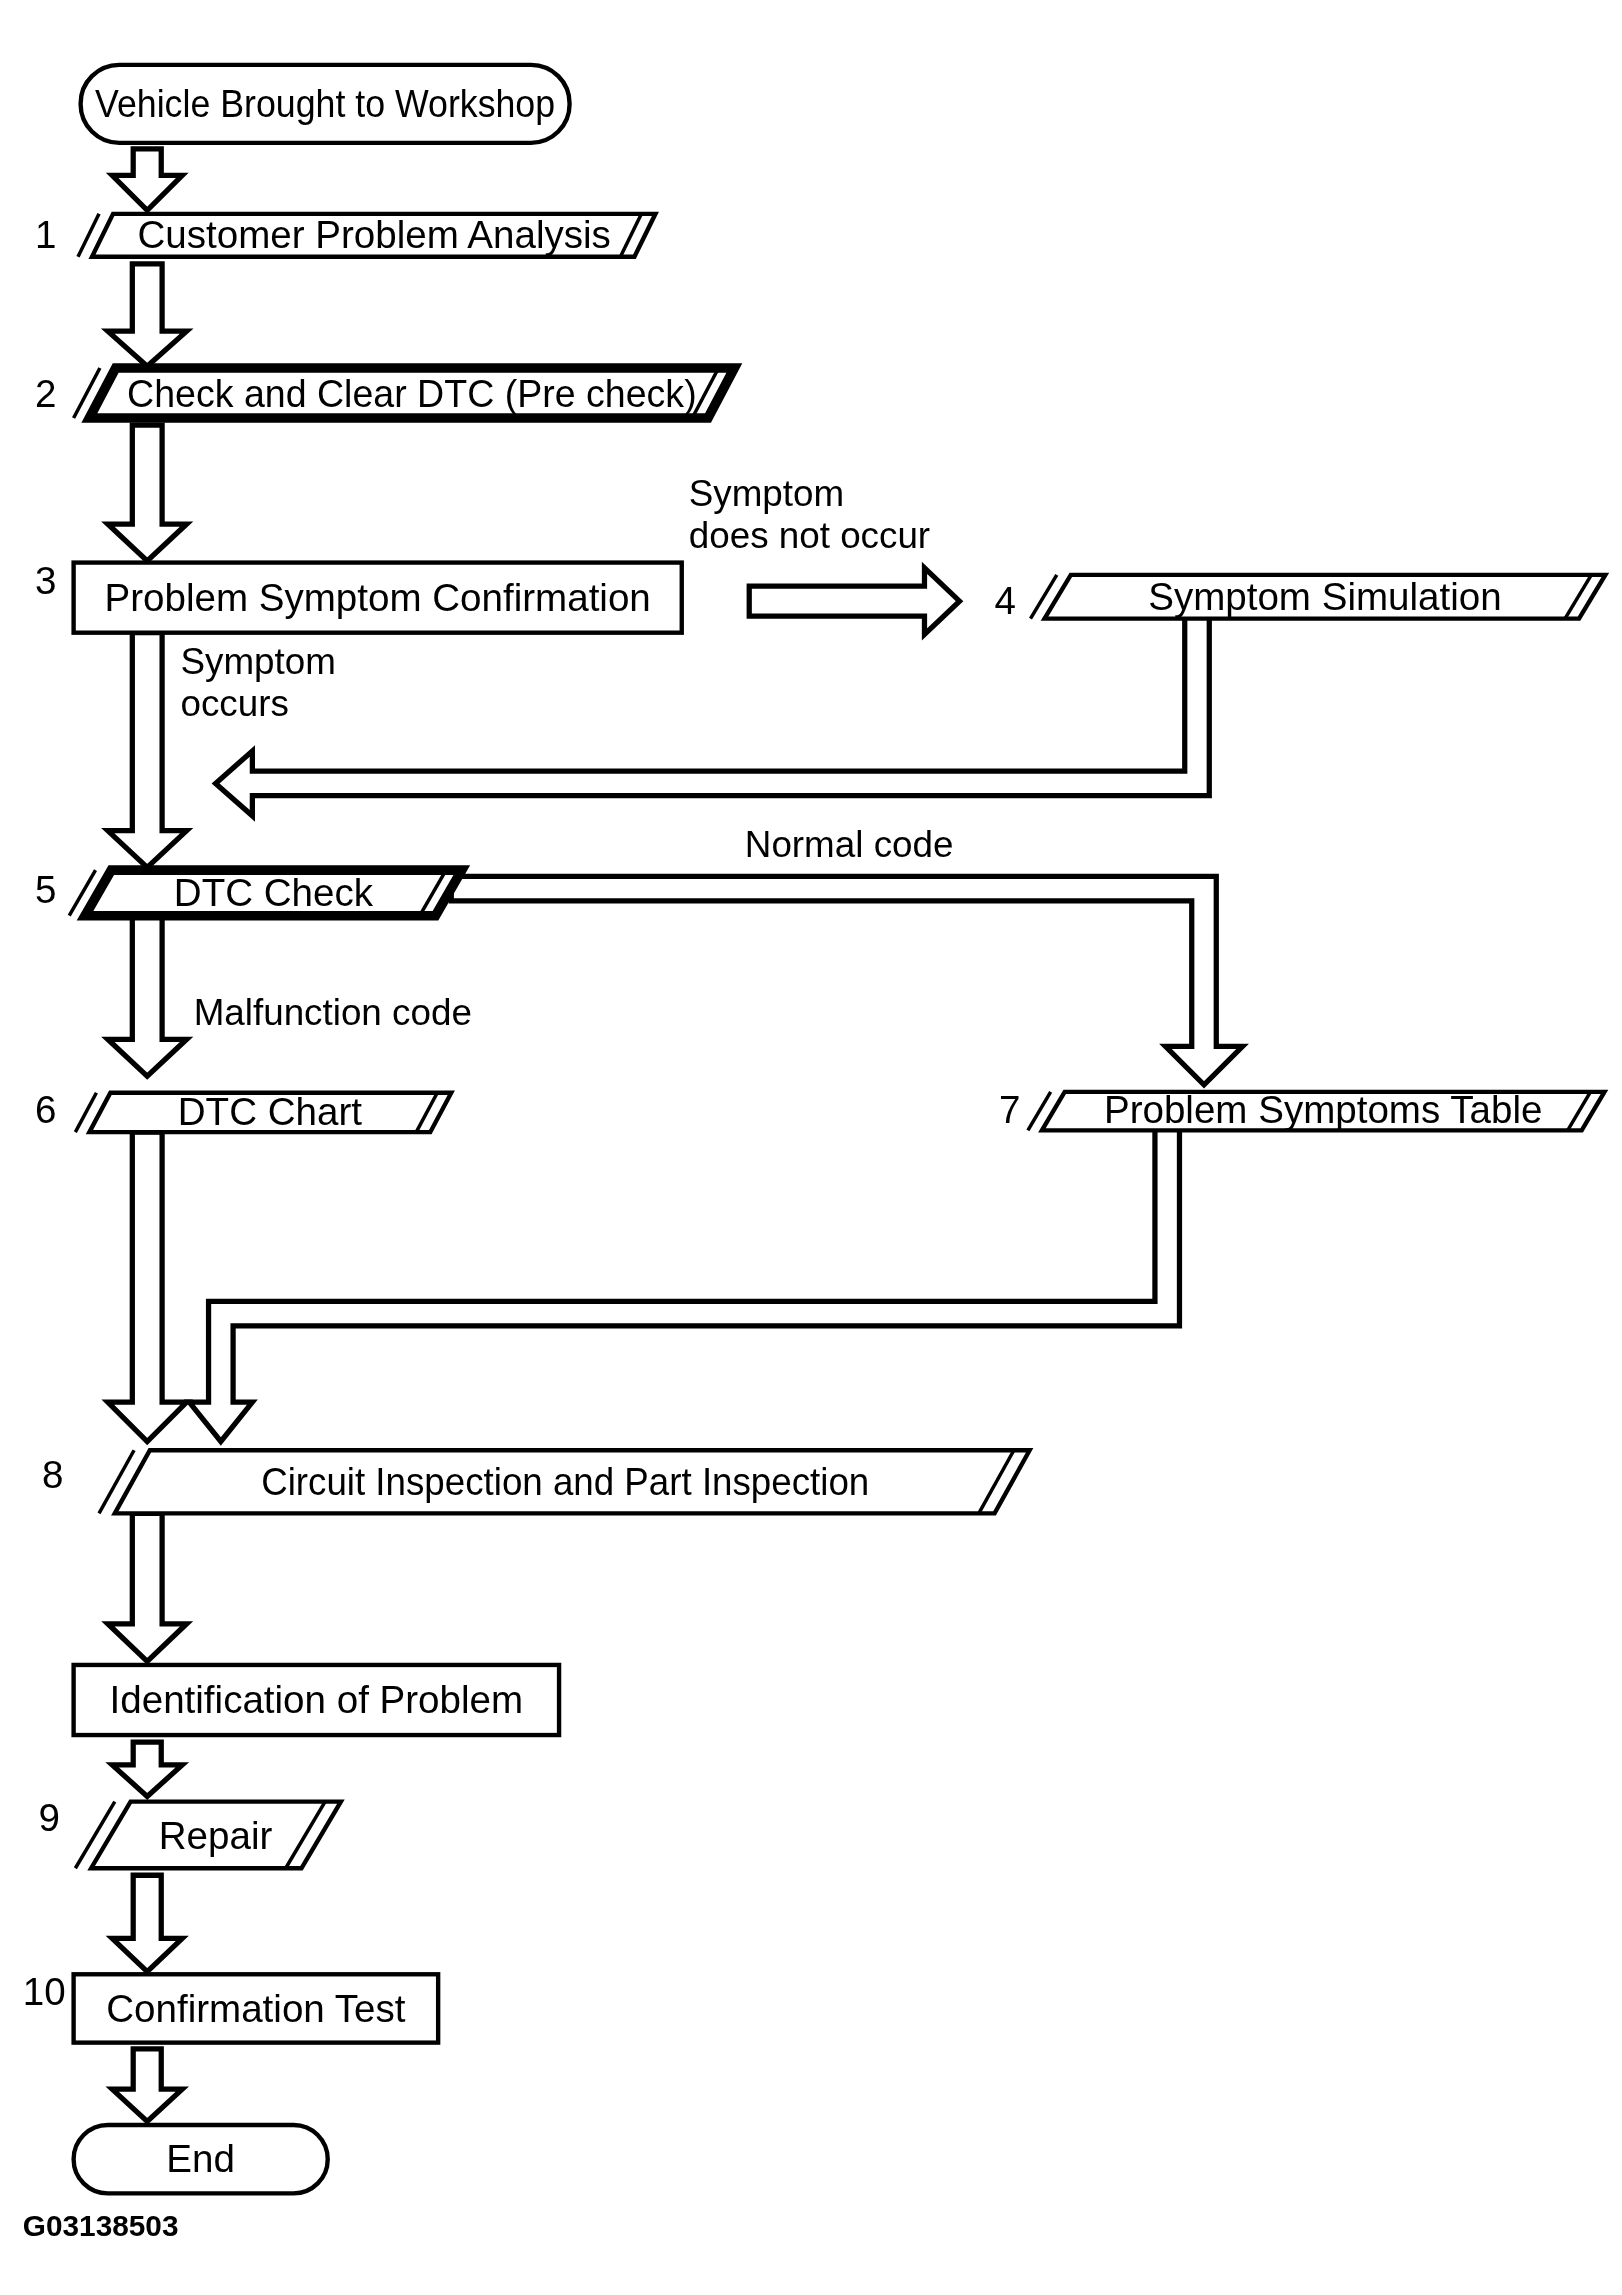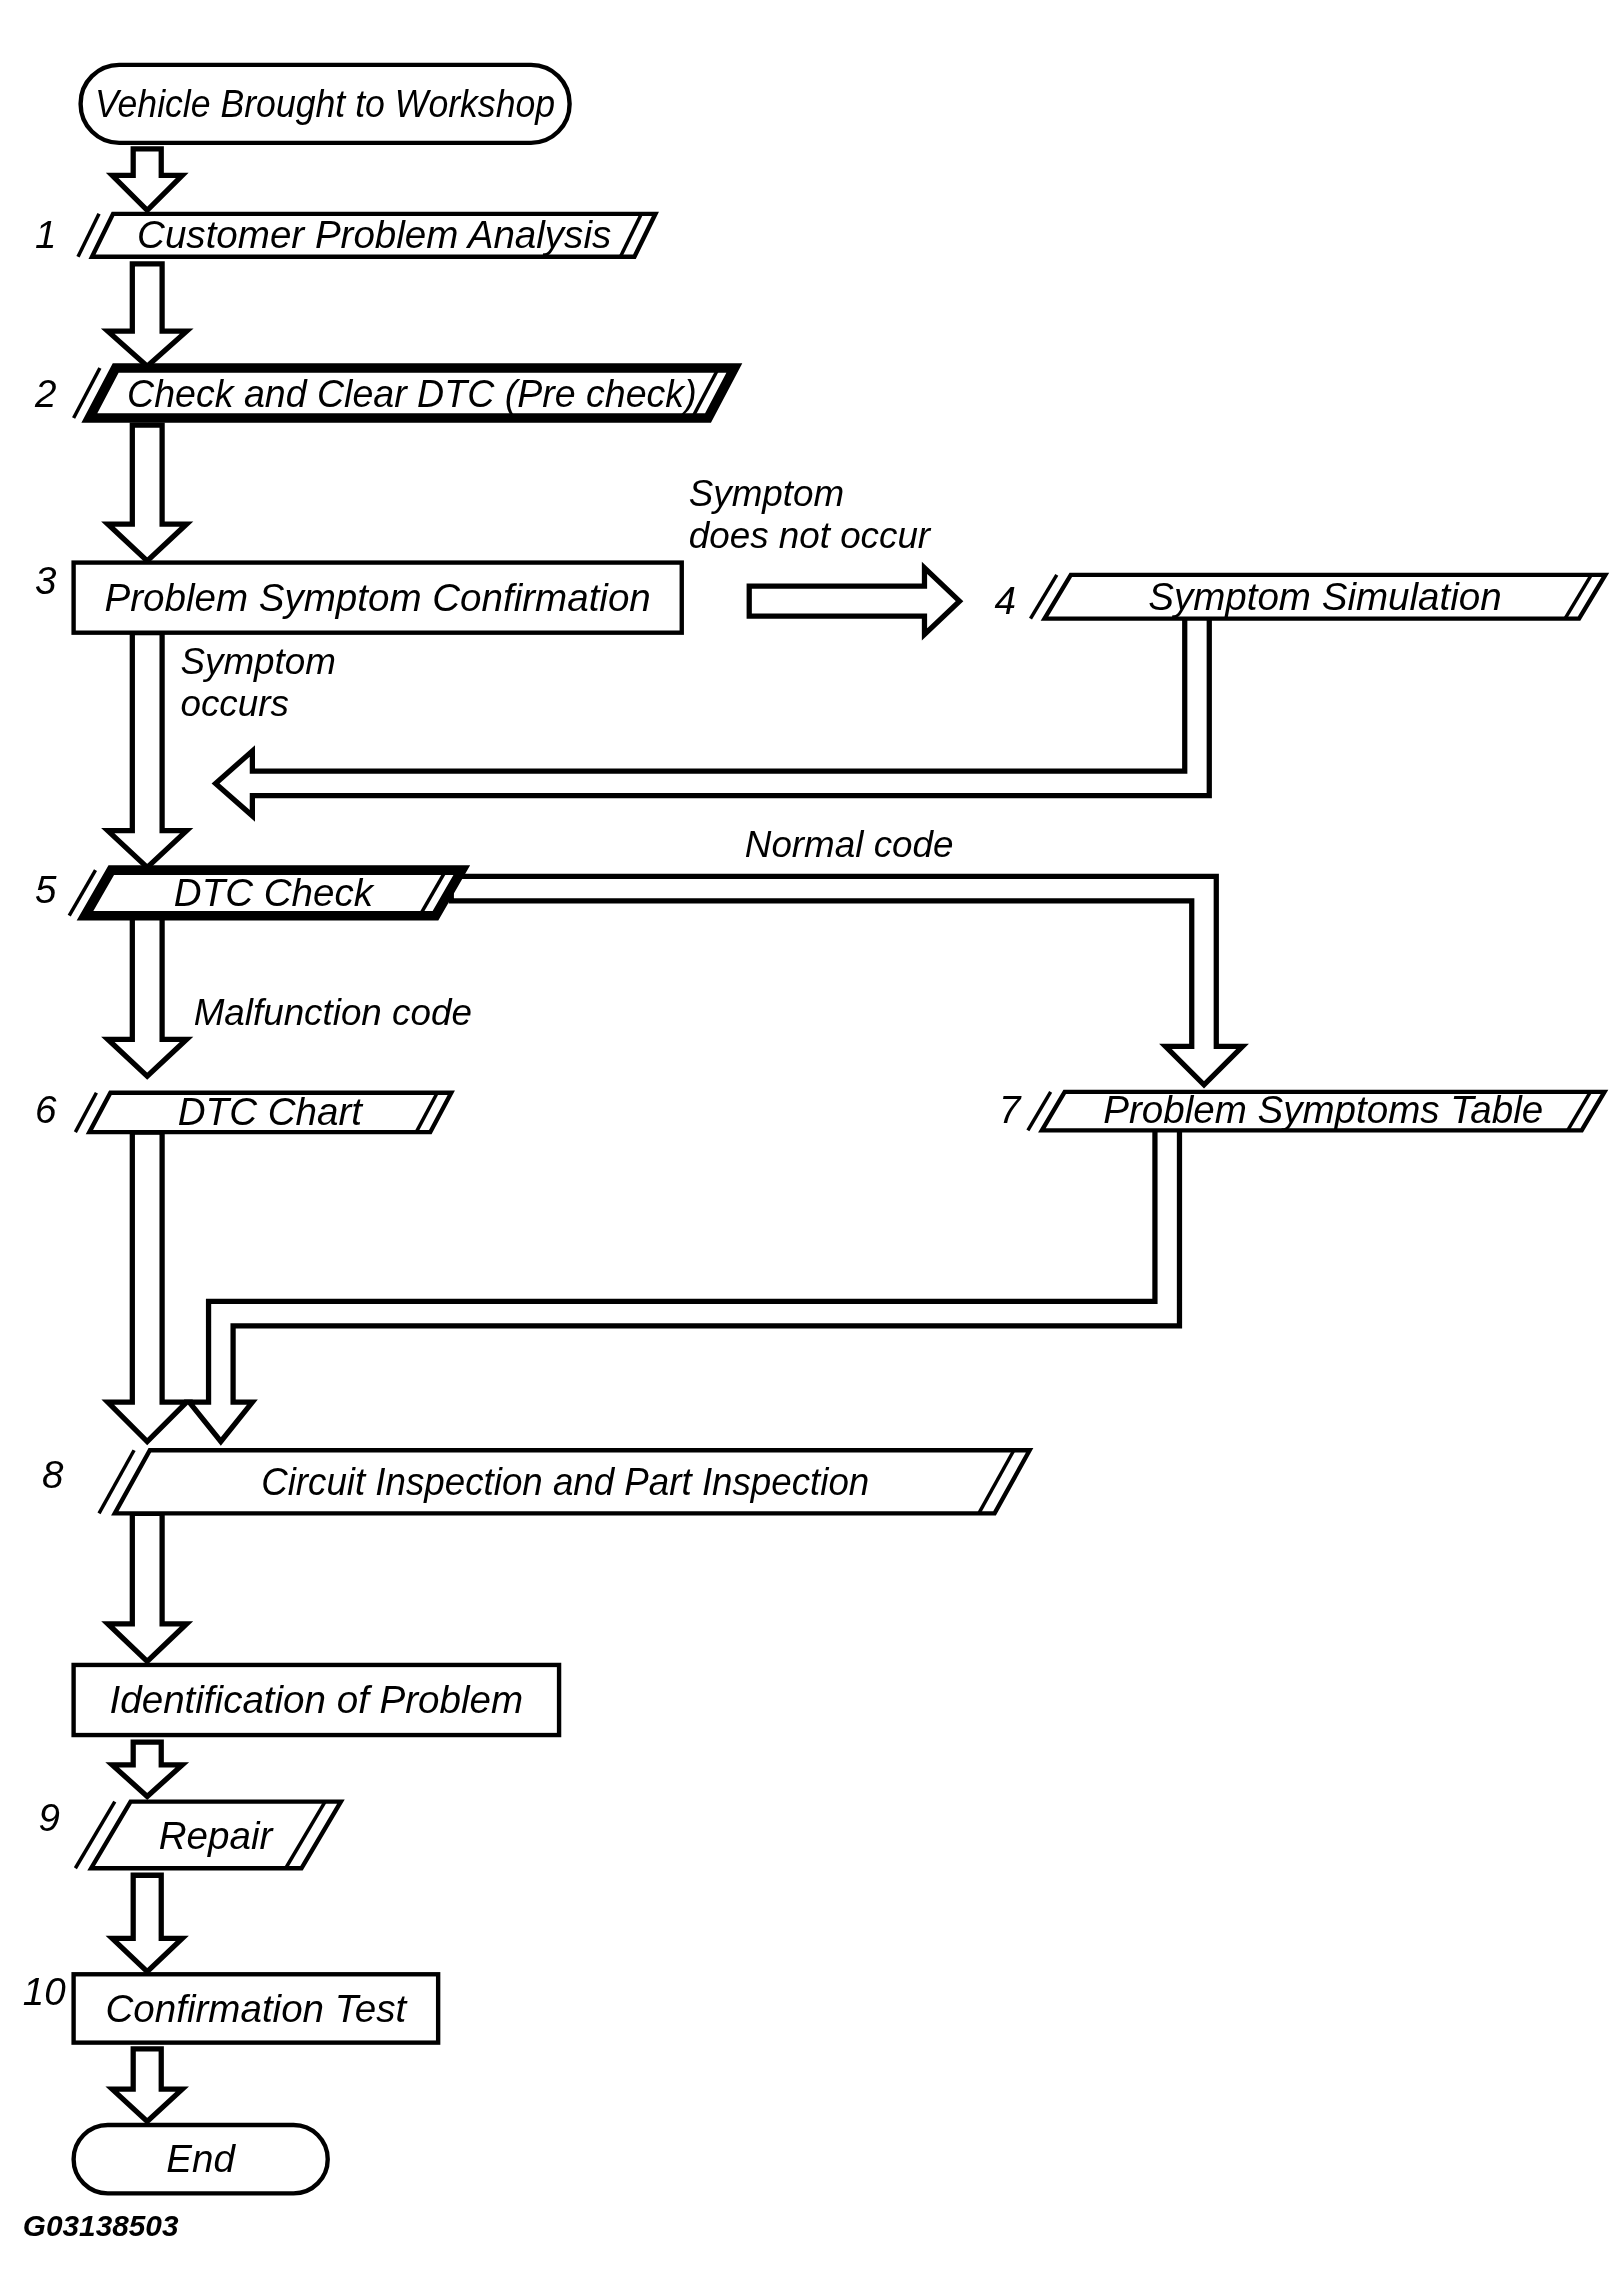--- a/index.html
+++ b/index.html
@@ -1,16 +1,16 @@
 <!DOCTYPE html>
 <html style="font-size:14px"><head>
 <meta charset="utf-8">
 <style>
   html,body{margin:0;padding:0;background:#ffffff;}
-  .page{width:1622px;height:2295px;background:#ffffff;position:relative;font-style:italic;}
+  .page{width:1622px;height:2295px;background:#ffffff;position:relative;}
   svg{display:block;}
   .thin{fill:#ffffff;stroke:#000000;stroke-width:5;}
   .thick{fill:#ffffff;stroke:#000000;stroke-width:11;}
   .rectbox{fill:#ffffff;stroke:#000000;stroke-width:5;}
   .slash{stroke:#000000;stroke-width:4;fill:none;}
   .arrow{fill:#ffffff;stroke:#000000;stroke-width:6;stroke-linejoin:miter;}
   .conn{fill:#ffffff;stroke:#000000;stroke-width:6;stroke-linejoin:miter;}
   text{font-family:"Liberation Sans",sans-serif;fill:#000000;}
   .lbl{font-size:44px;text-anchor:middle;}
   .num{font-size:44px;text-anchor:start;}

